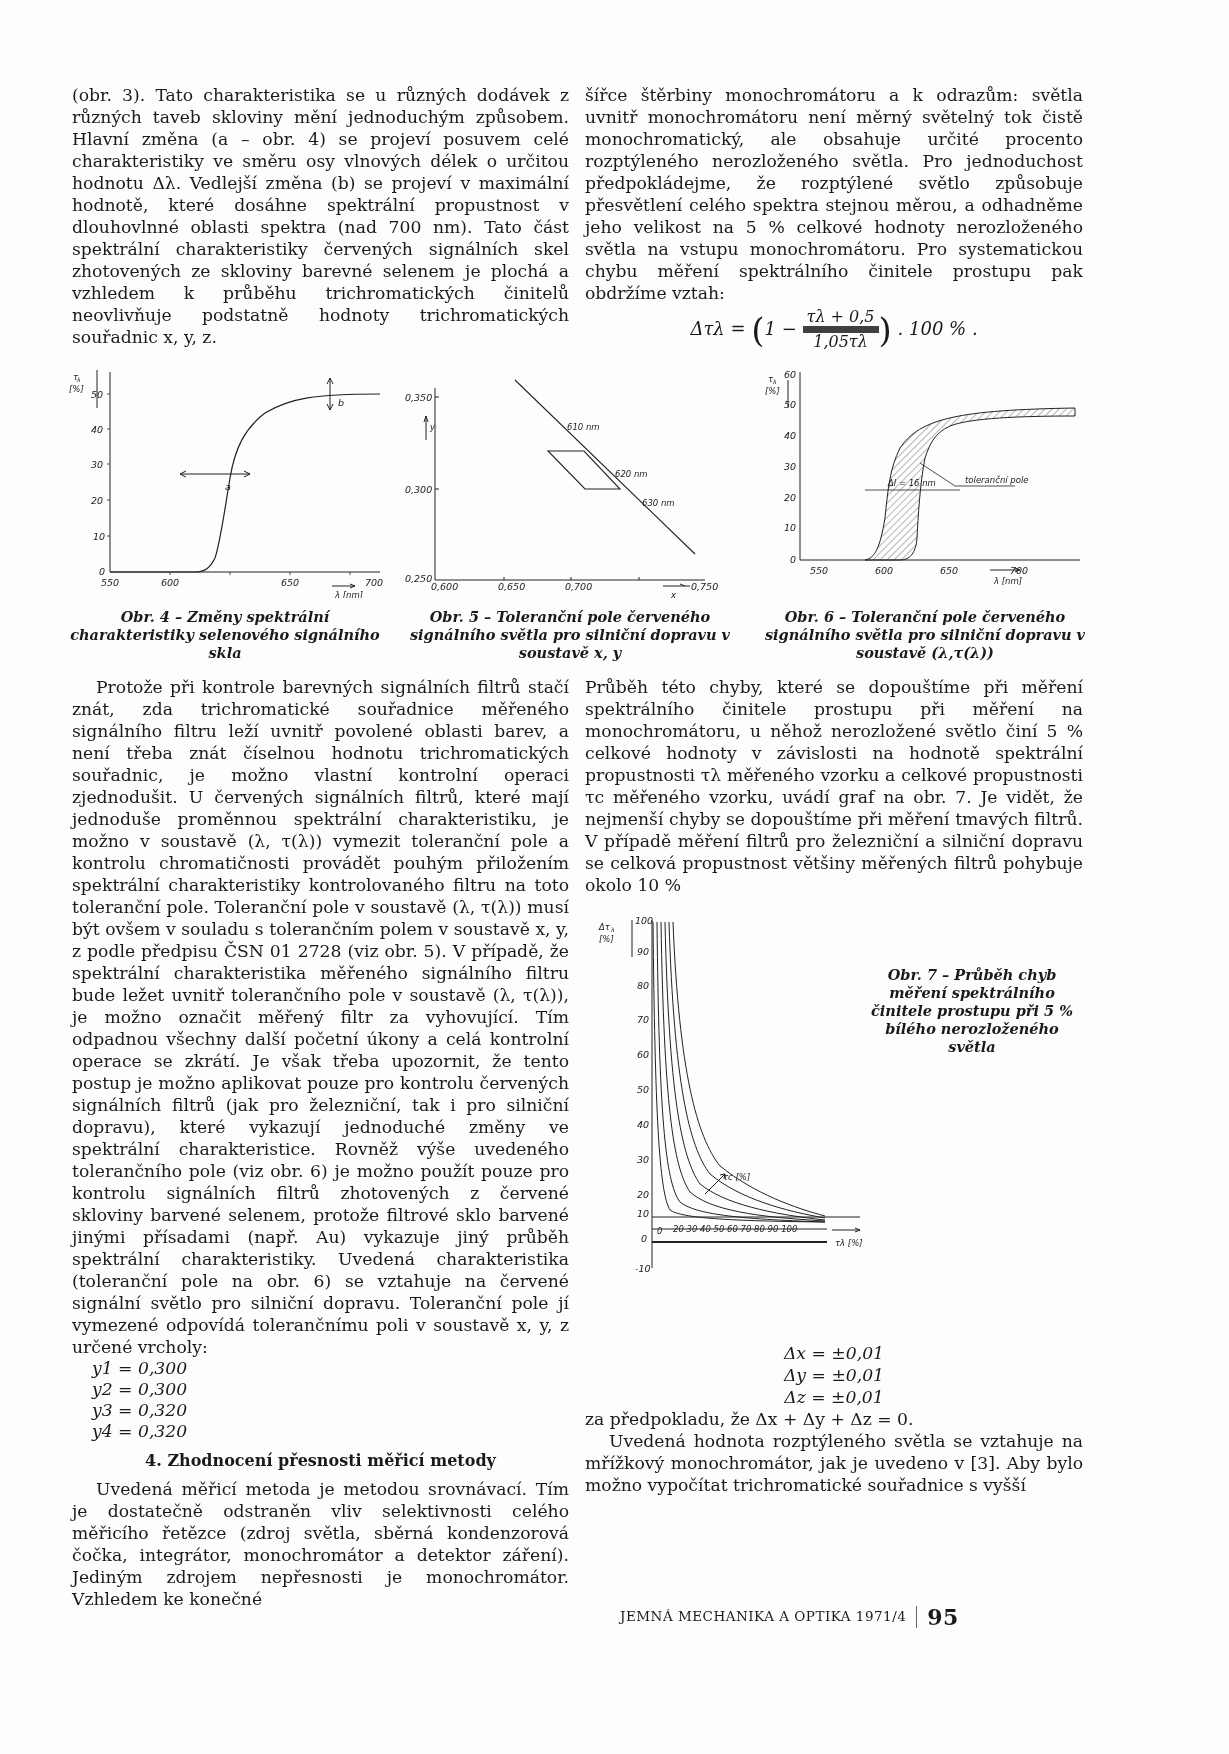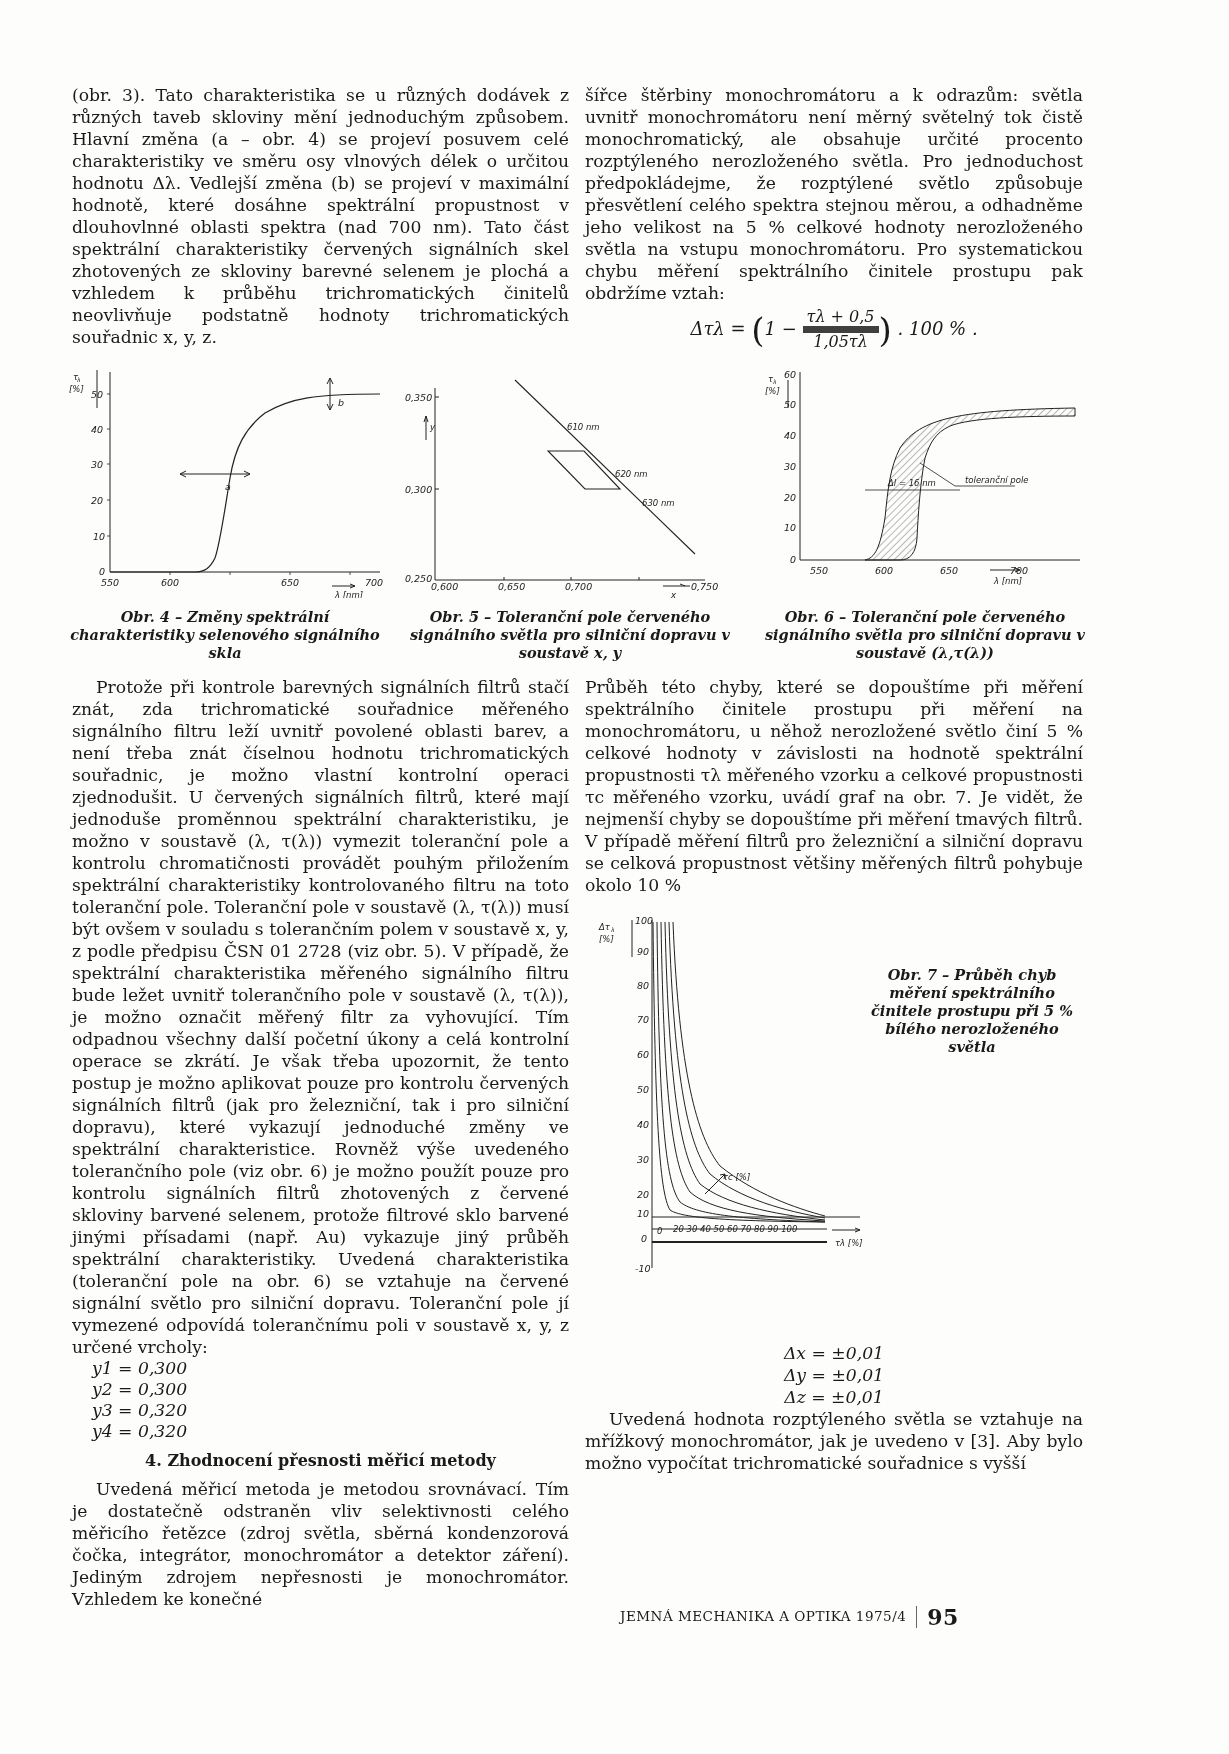--- a/index.html
+++ b/index.html
@@ -231,18 +231,19 @@
     <text class="tiny" x="240" y="334">τλ [%]</text>
     <text class="tiny" x="128" y="268">τc [%]</text>
   </svg>
 </div>
 <div class="caption" style="left:862px; top:966px; width:220px; text-align:center;">Obr. 7 – Průběh chyb měření spektrálního činitele prostupu při 5 % bílého nerozloženého světla</div>
 
 <div class="col right" style="top:1342px;">
   <div class="center-eq">Δx = ±0,01</div>
   <div class="center-eq">Δy = ±0,01</div>
   <div class="center-eq">Δz = ±0,01</div>
+  <p>za předpokladu, že Δx + Δy + Δz = 0.</p>
   <p class="indent">Uvedená hodnota rozptýleného světla se vztahuje na mřížkový monochromátor, jak je uvedeno v [3]. Aby bylo možno vypočítat trichromatické souřadnice s vyšší</p>
 </div>
 
 <div class="footer">
-  <span>JEMNÁ MECHANIKA A OPTIKA 1975/4</span><span class="sep"></span><span class="page">95</span>
+  <span>JEMNÁ MECHANIKA A OPTIKA 1971/4</span><span class="sep"></span><span class="page">95</span>
 </div>
 
 </body></html>

